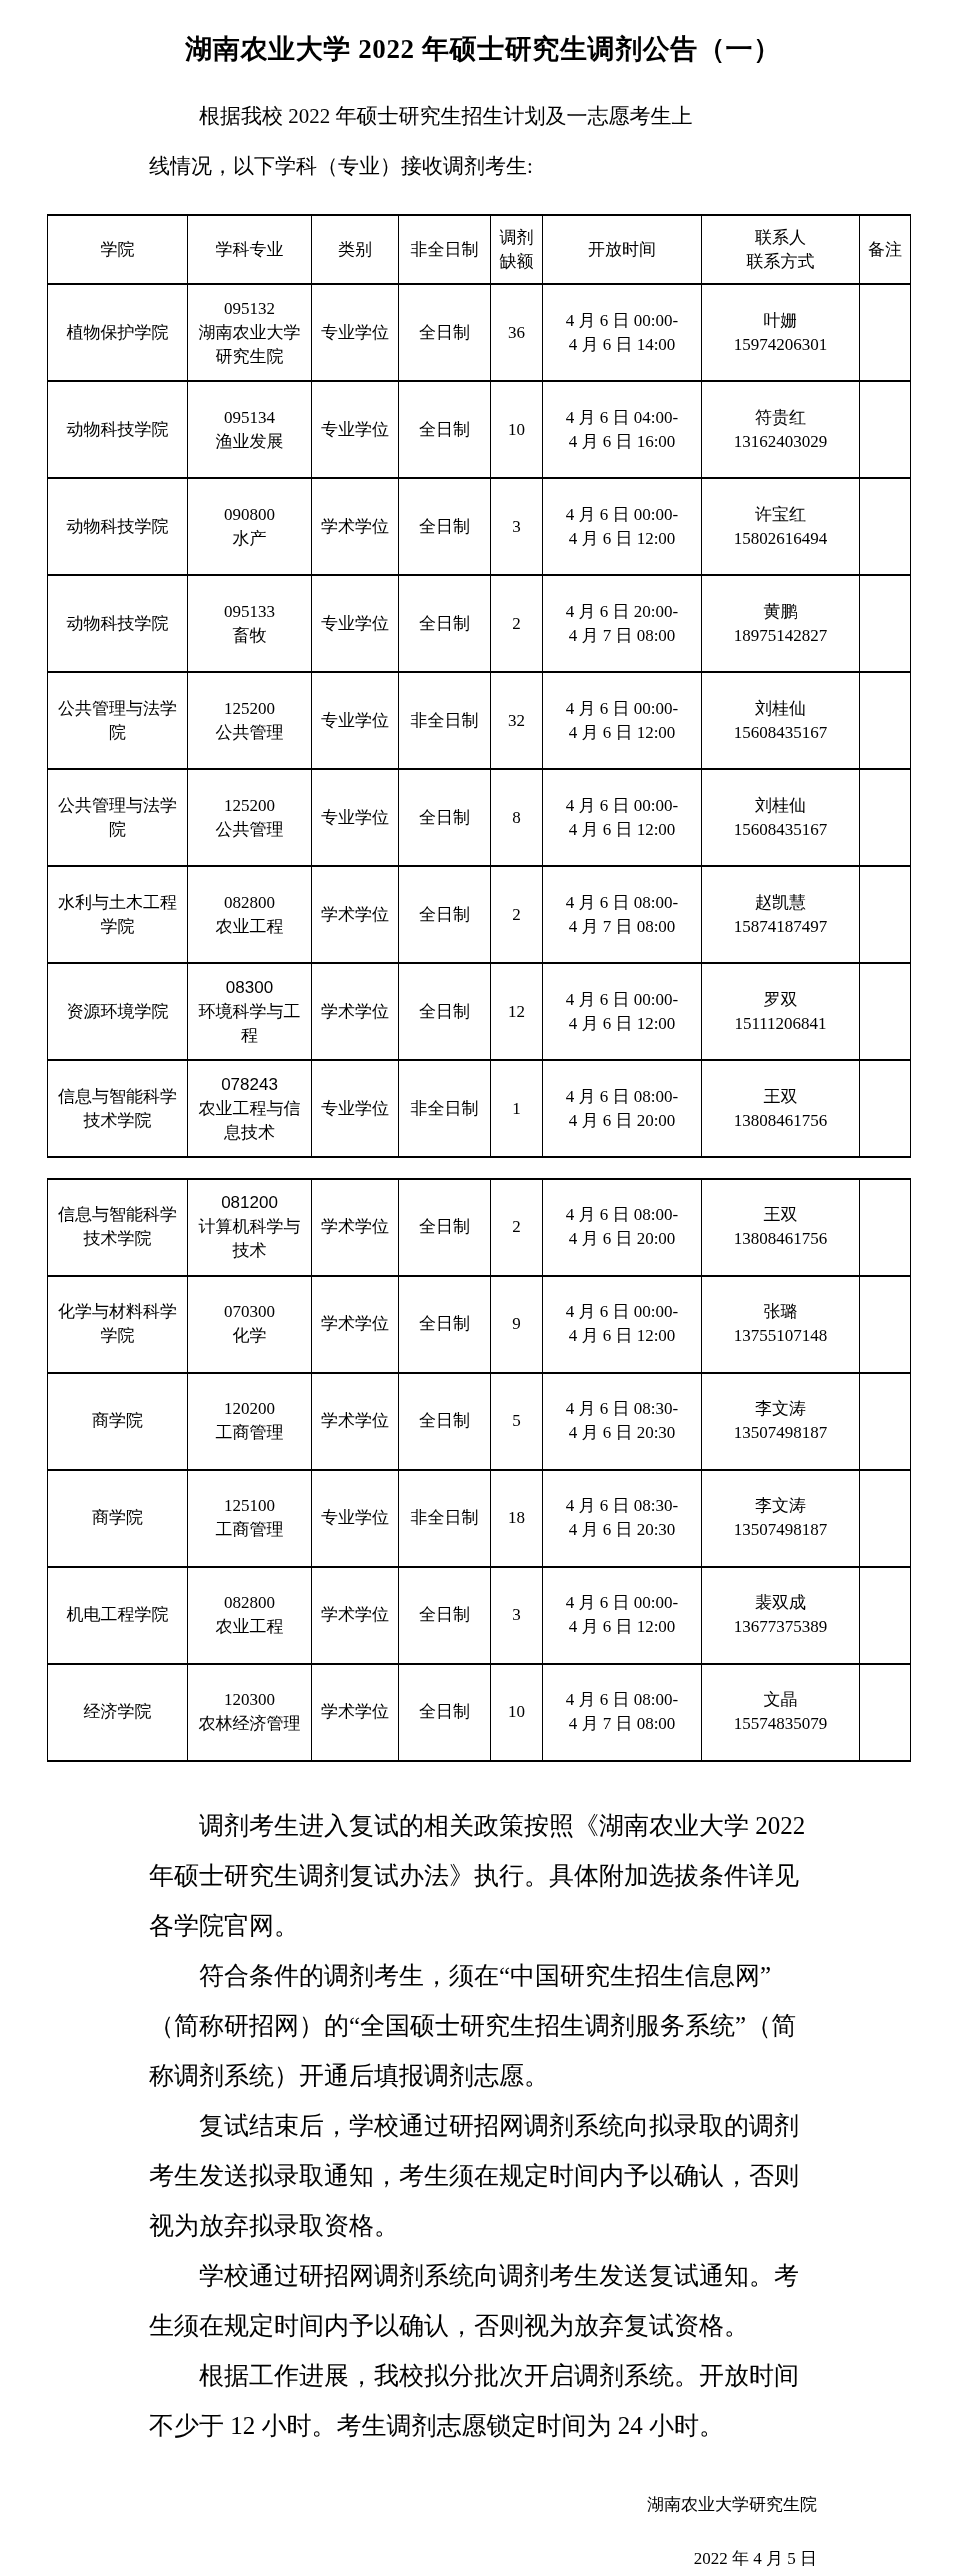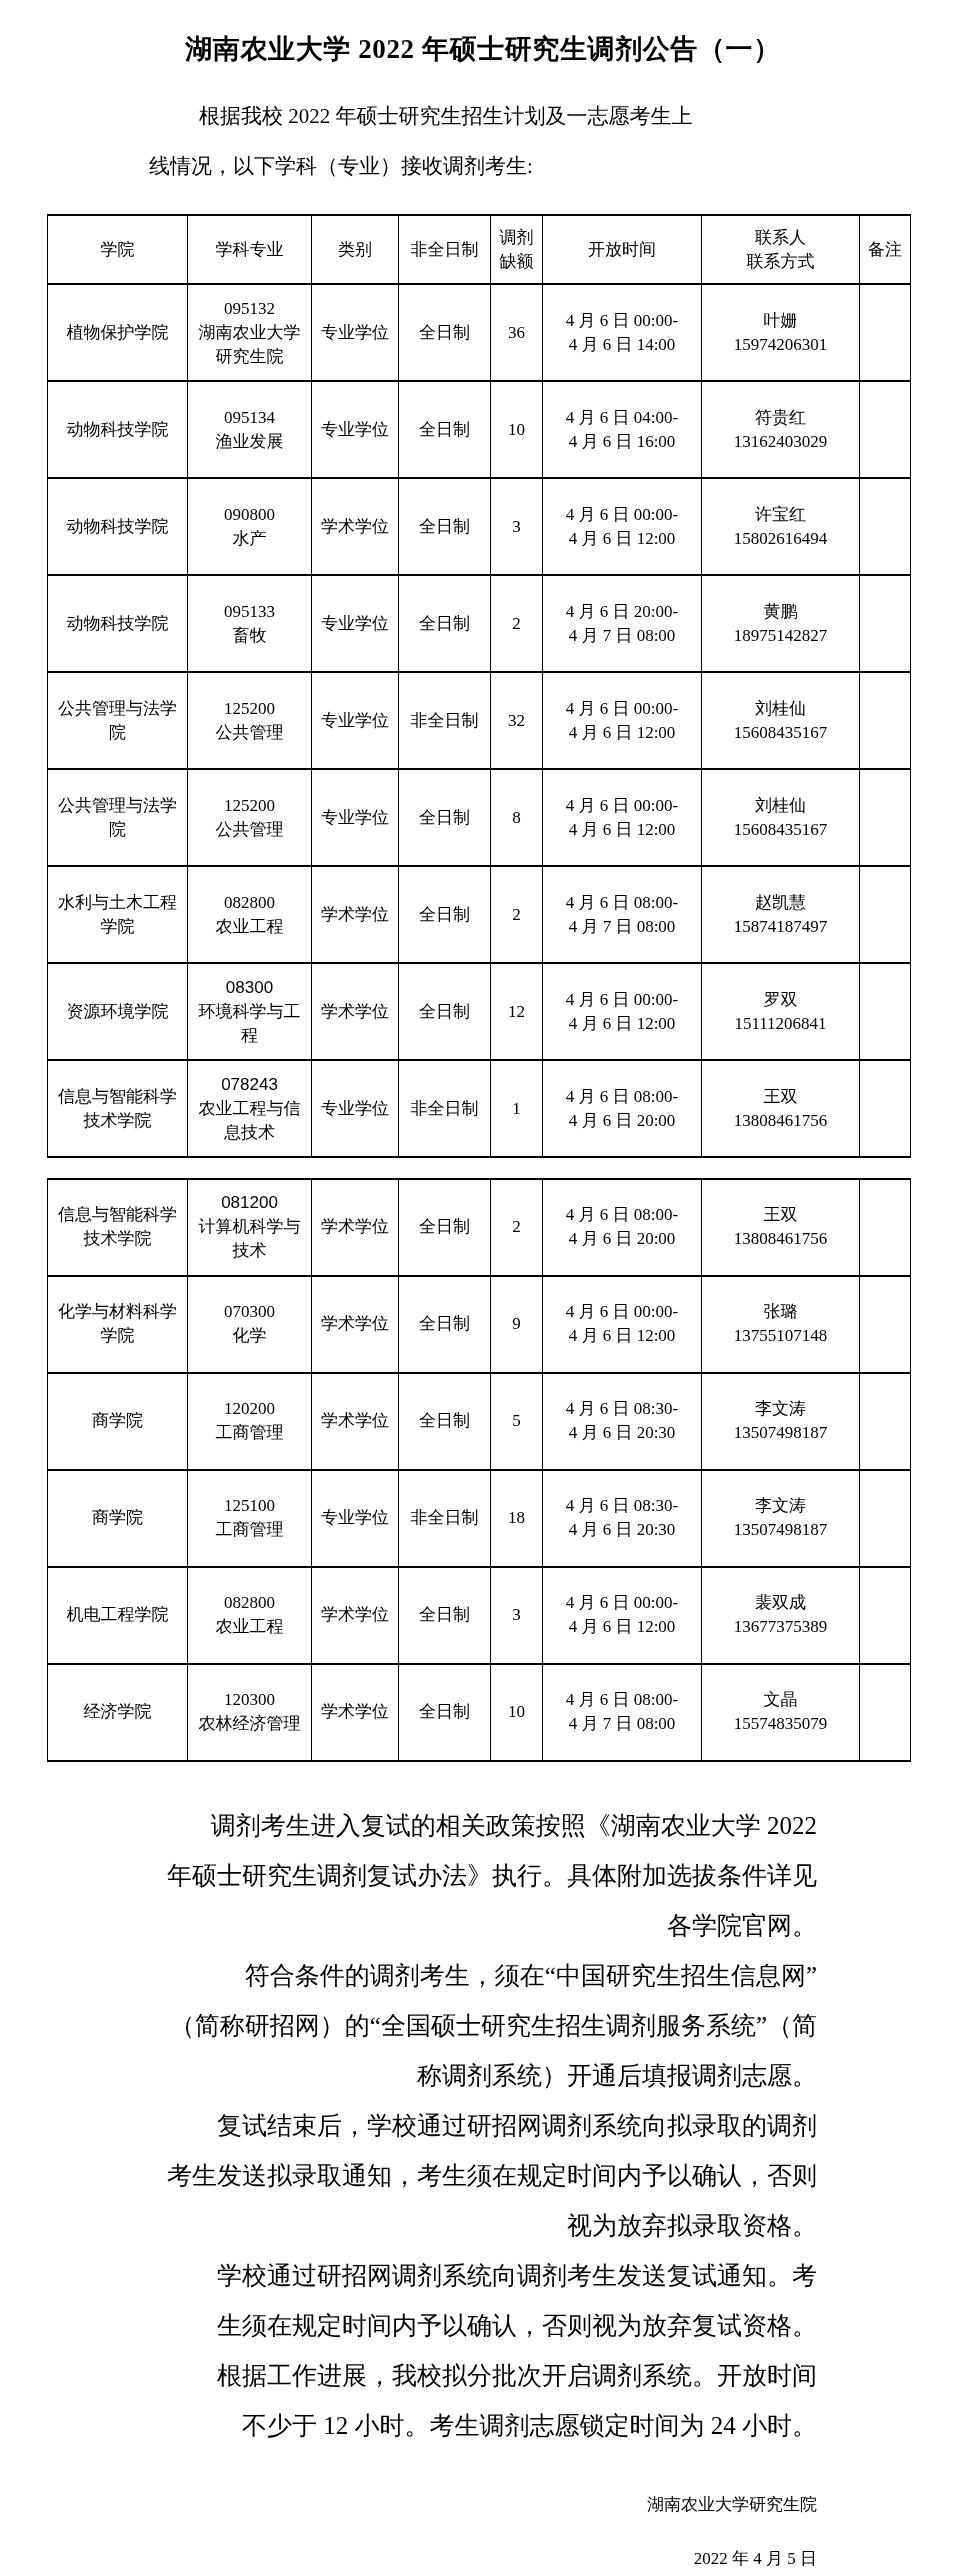--- a/index.html
+++ b/index.html
@@ -59,21 +59,20 @@
   }
   .body-text{
     margin:39px 149px 0 149px;
     font-size:25px;
     line-height:50px;
   }
   .body-text p{
     margin:0;
     text-indent:50px;
     white-space:pre-line;
-    text-align:right;
   }
   .sign-block{
     margin:29px 149px 0 149px;
     font-size:17px;
     line-height:50px;
     text-align:right;
   }
   .sign-block .date-line{margin-top:4.9px;}
 </style>
 </head>

